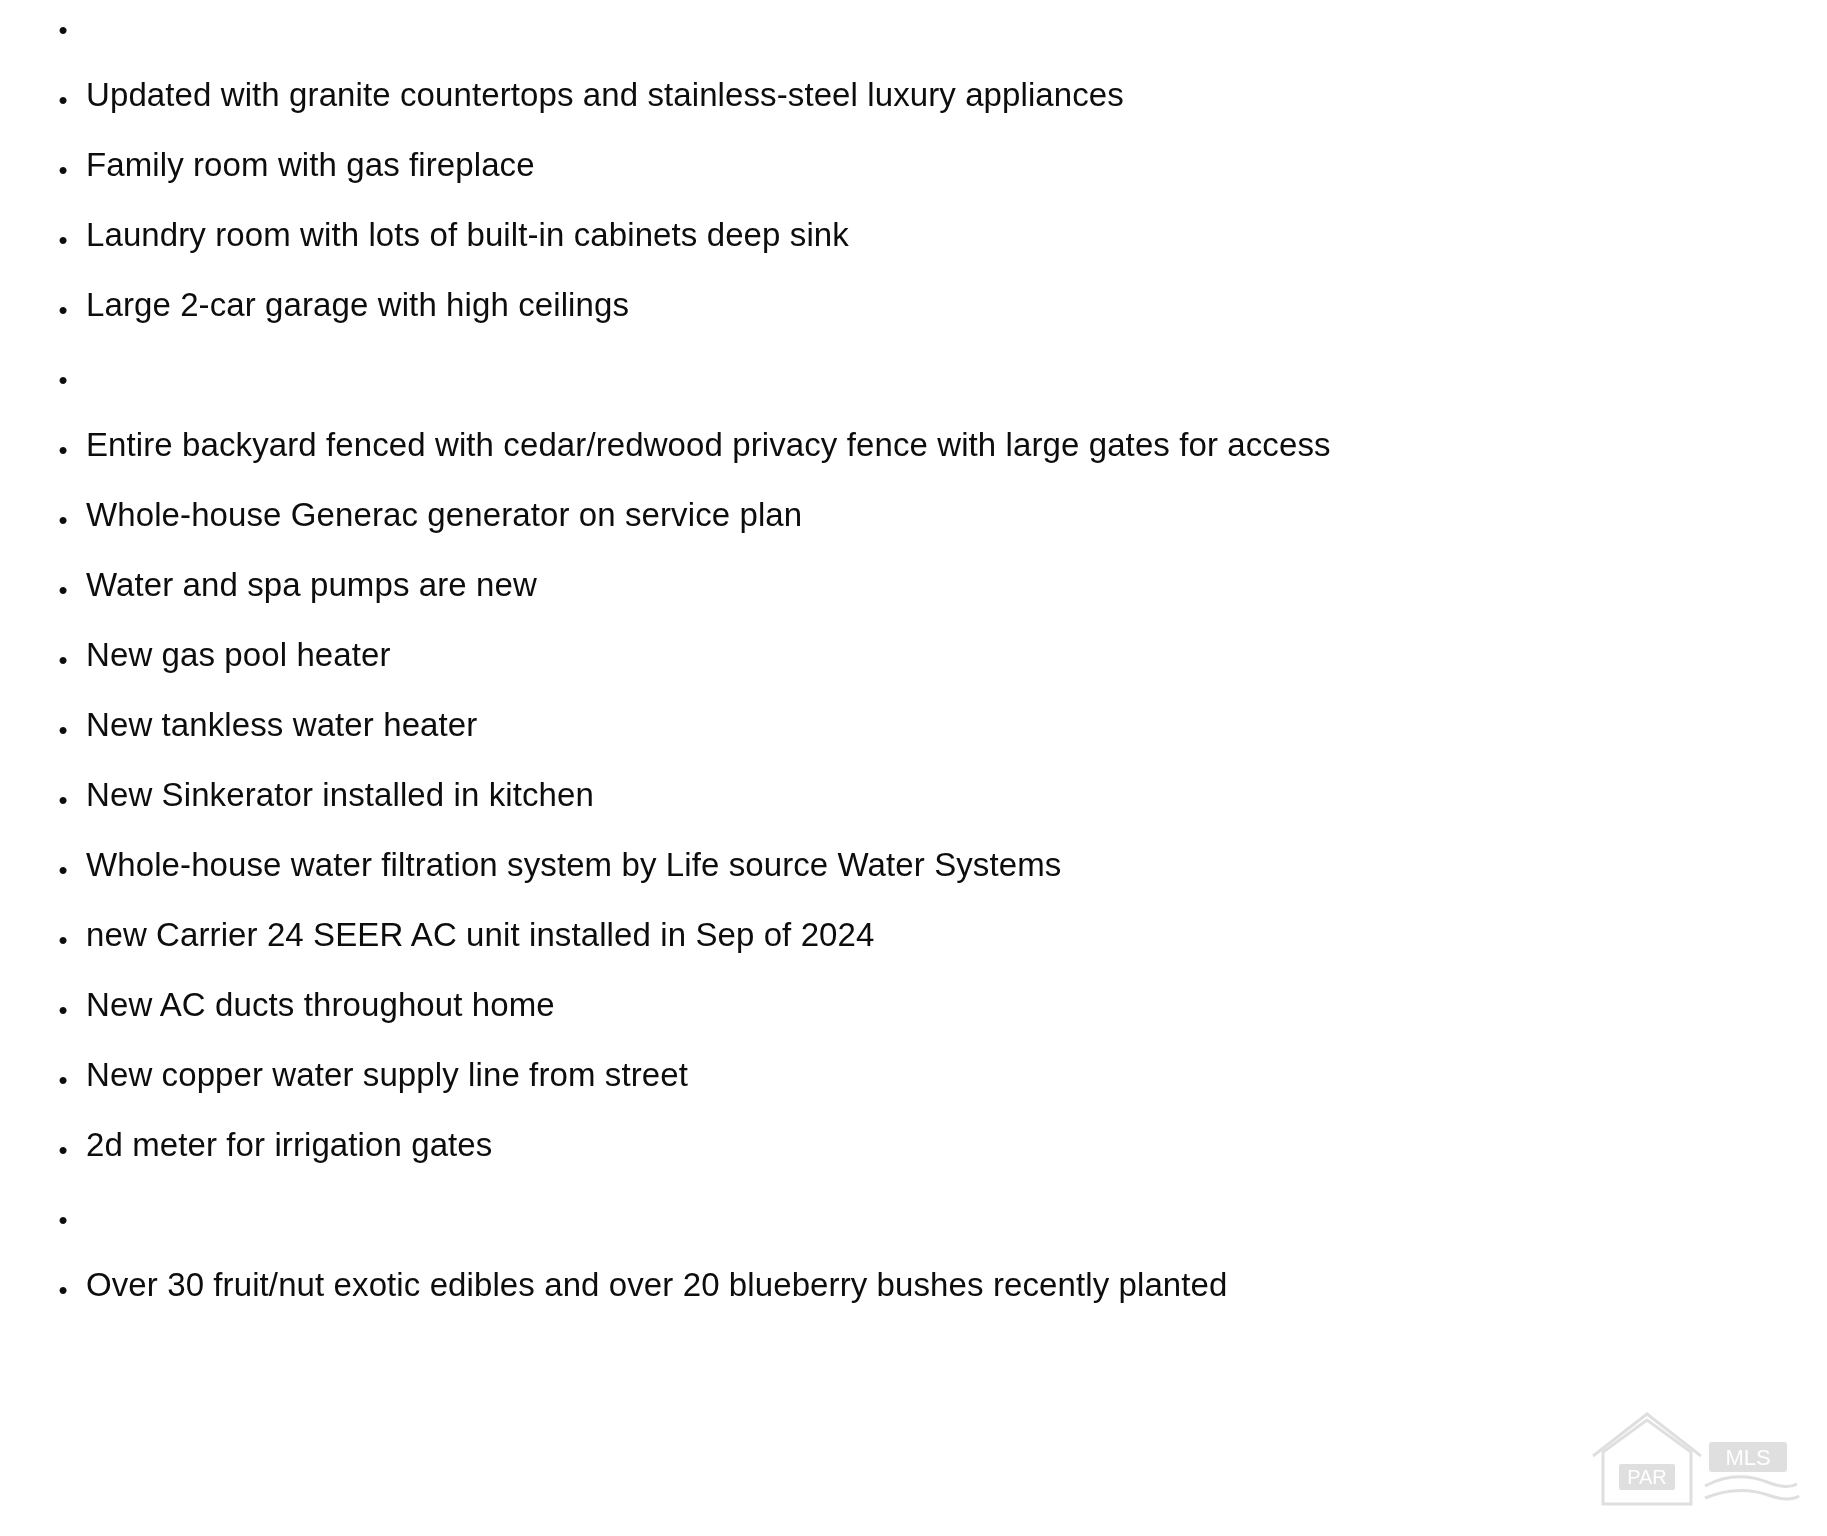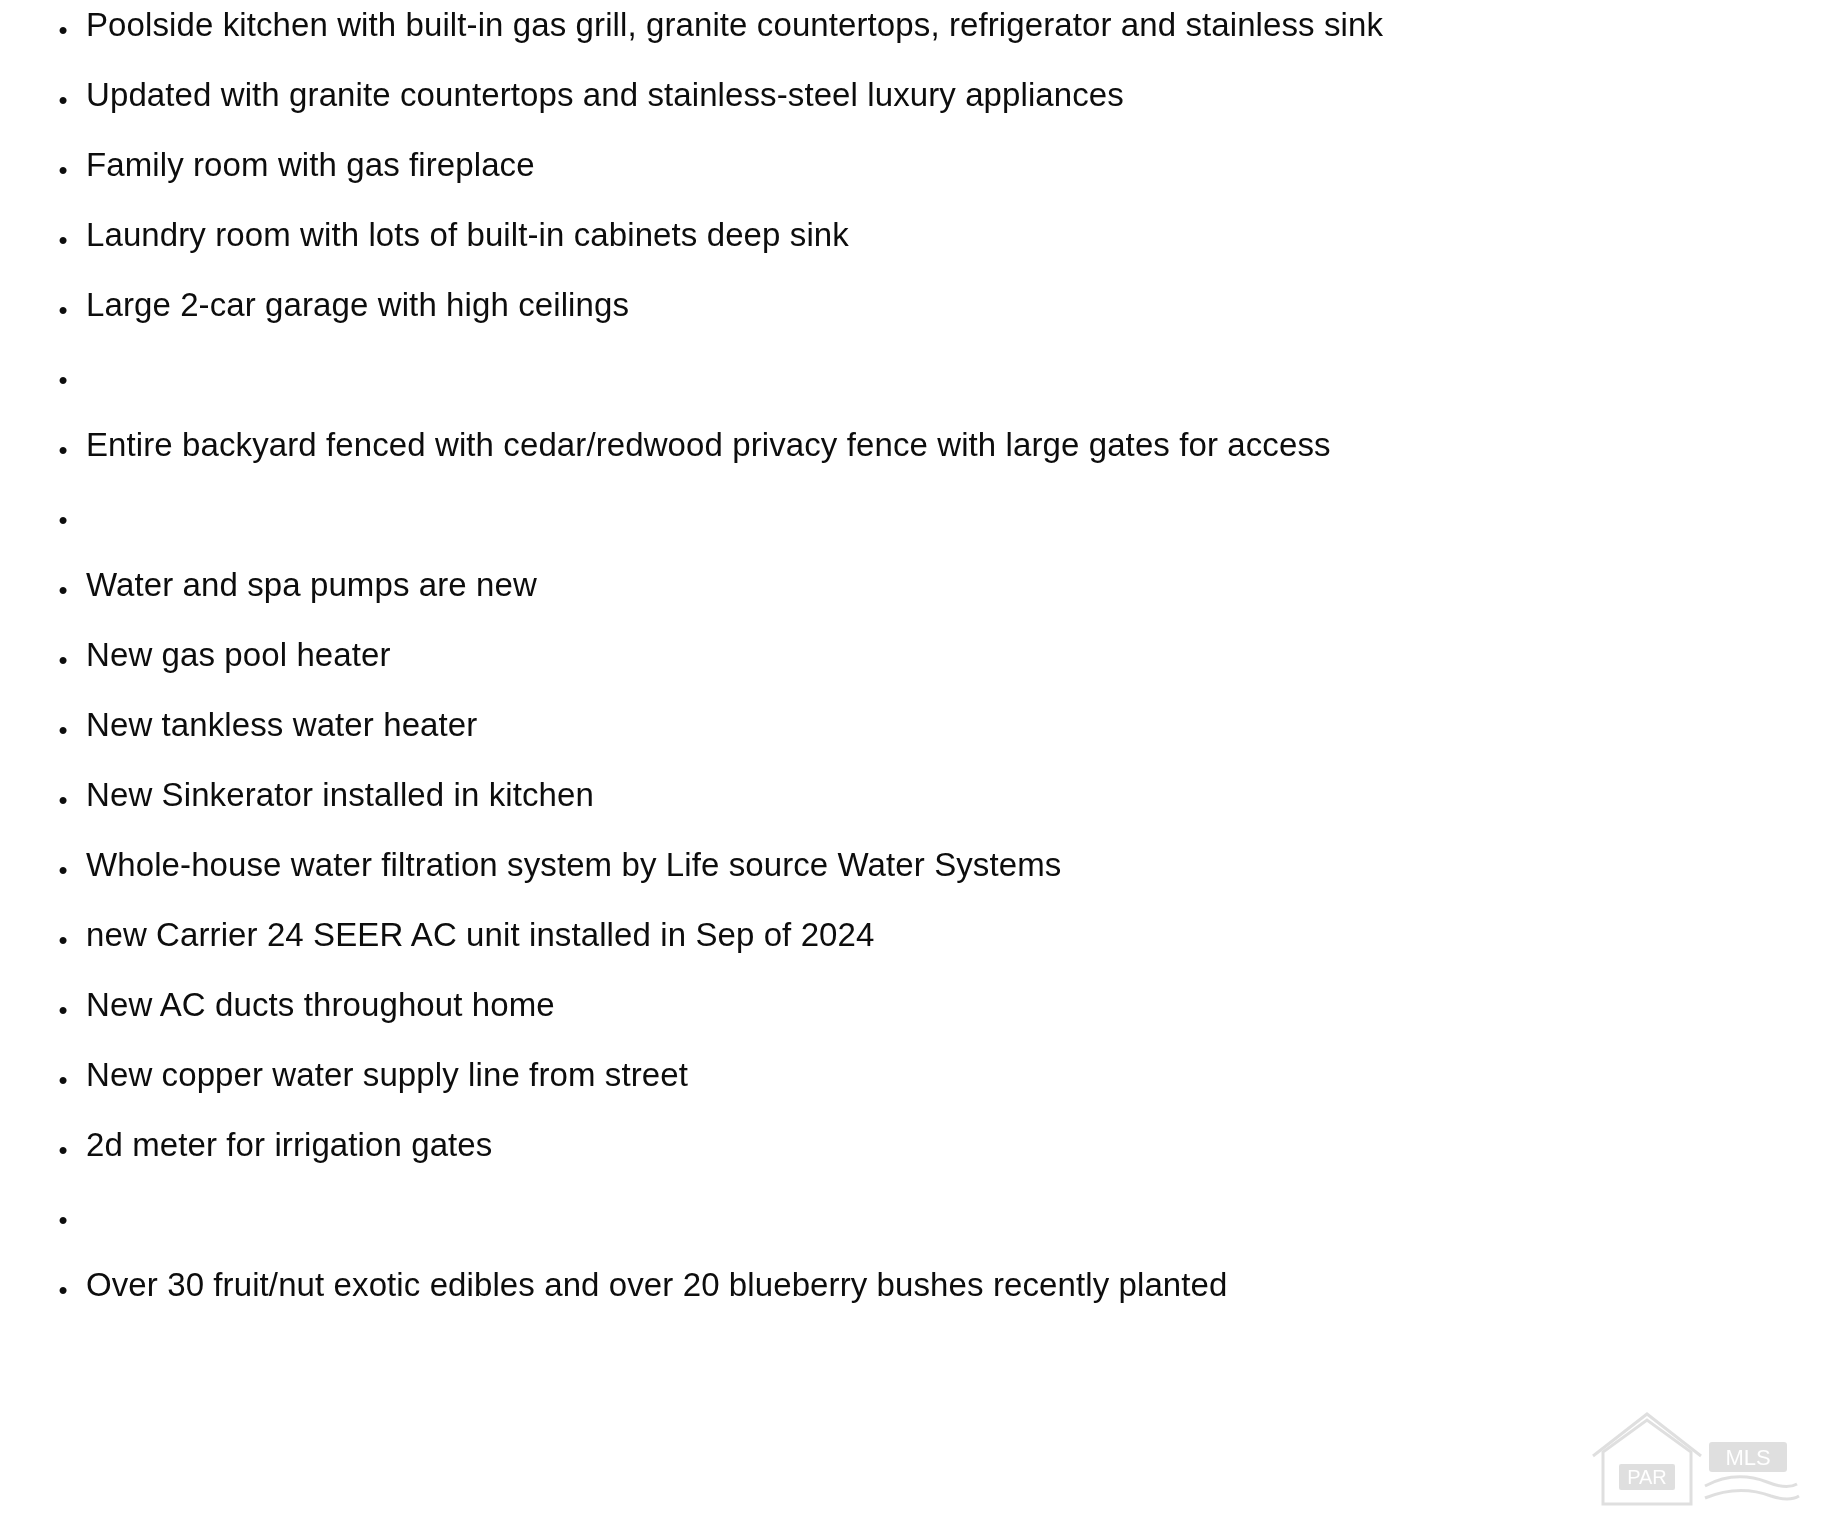--- a/index.html
+++ b/index.html
@@ -65,21 +65,20 @@
   }
 </style>
 </head>
 <body>
 
 <div class="page">
 
   <ul class="feature-list">
     <li>
       <span class="bullet">•</span>
-      <span class="li-text">Poolside kitchen with built-in gas grill, granite countertops, refrigerator and stainless sink</span>
     </li>
     <li>
       <span class="bullet">•</span>
       <span class="li-text">Updated with granite countertops and stainless-steel luxury appliances</span>
     </li>
     <li>
       <span class="bullet">•</span>
       <span class="li-text">Family room with gas fireplace</span>
     </li>
     <li>
@@ -92,20 +91,21 @@
     </li>
     <li>
       <span class="bullet">•</span>
     </li>
     <li>
       <span class="bullet">•</span>
       <span class="li-text">Entire backyard fenced with cedar/redwood privacy fence with large gates for access</span>
     </li>
     <li>
       <span class="bullet">•</span>
+      <span class="li-text">Whole-house Generac generator on service plan</span>
     </li>
     <li>
       <span class="bullet">•</span>
       <span class="li-text">Water and spa pumps are new</span>
     </li>
     <li>
       <span class="bullet">•</span>
       <span class="li-text">New gas pool heater</span>
     </li>
     <li>

